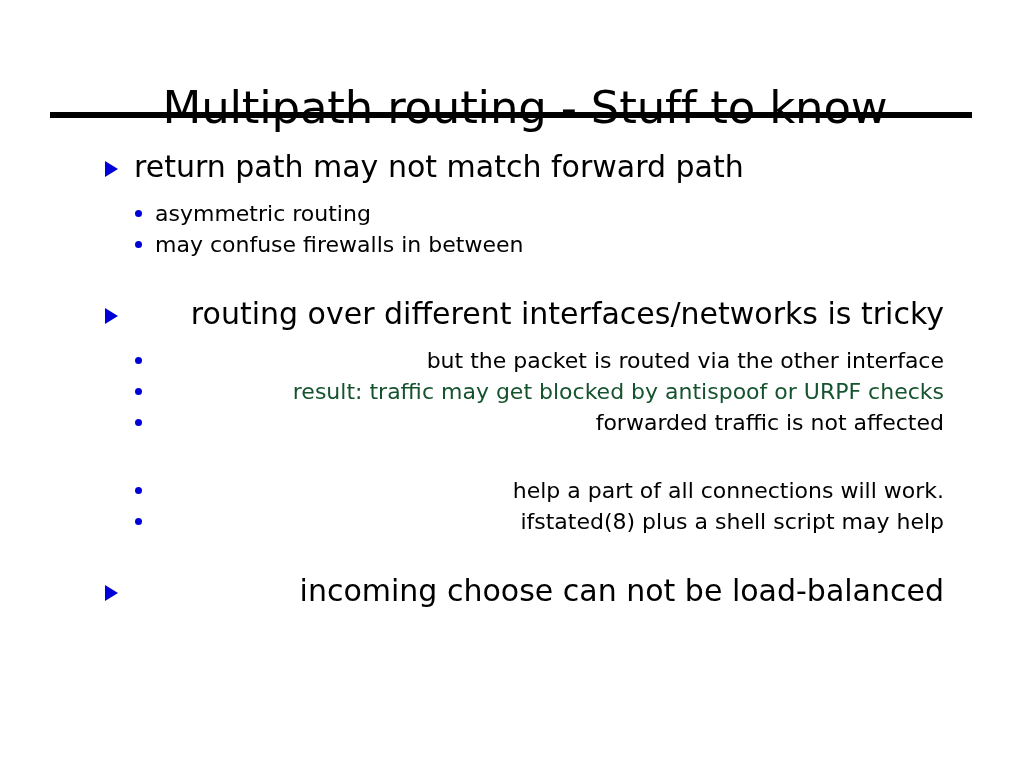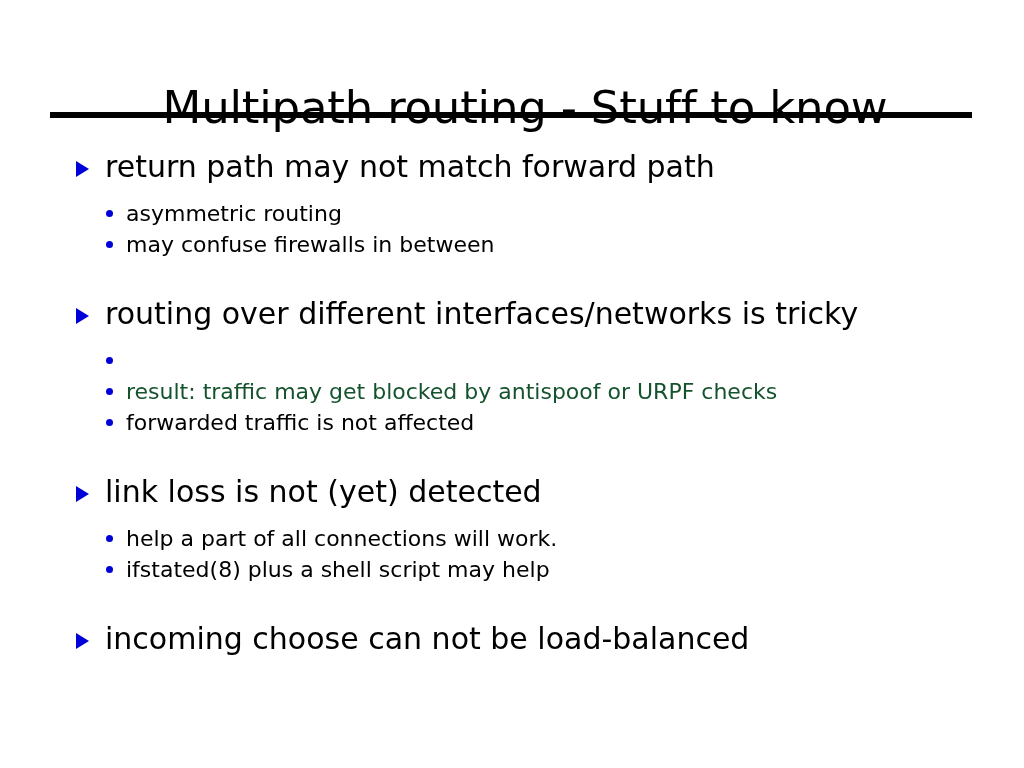--- a/index.html
+++ b/index.html
@@ -46,29 +46,31 @@
     height: 6px;
     background: #000000;
   }
 
   
   .body-outline {
     position: absolute;
     left: 0;
     top: 150px;
     width: 915px;
+    padding-left: 29px;
   }
 
   .group {
     margin: 0;
     padding: 0;
   }
 
   .group + .group {
     margin-top: 37px;
+    text-align: right;
   }
 
   
   .lvl1 {
     position: relative;
     padding-left: 105px;
     min-height: 34px;
     font-size: 30px;
     line-height: 34px;
     color: #000000;
@@ -144,37 +146,34 @@
     </div>
 
     <div class="group">
       <div class="lvl1">
         <span class="marker-tri"></span>
         <span>routing over different interfaces/networks is tricky</span>
       </div>
       <div class="sub-list">
         <div class="lvl2">
           <span class="marker-dot"></span>
+          <span>but the packet is routed via the other interface</span>
         </div>
         <div class="lvl2">
           <span class="marker-dot"></span>
           <span class="text-red">result: traffic may get blocked by antispoof or URPF checks</span>
         </div>
         <div class="lvl2">
           <span class="marker-dot"></span>
           <span>forwarded traffic is not affected</span>
         </div>
       </div>
     </div>
 
     <div class="group">
-      <div class="lvl1">
-        <span class="marker-tri"></span>
-        <span>link loss is not (yet) detected</span>
-      </div>
       <div class="sub-list">
         <div class="lvl2">
           <span class="marker-dot"></span>
           <span>help a part of all connections will work.</span>
         </div>
         <div class="lvl2">
           <span class="marker-dot"></span>
           <span>ifstated(8) plus a shell script may help</span>
         </div>
       </div>

